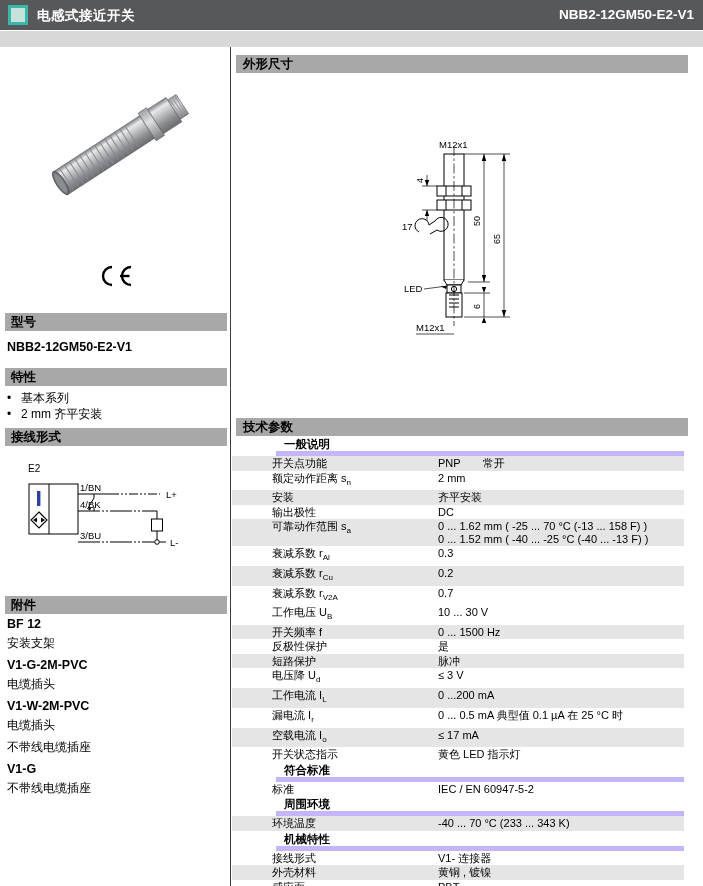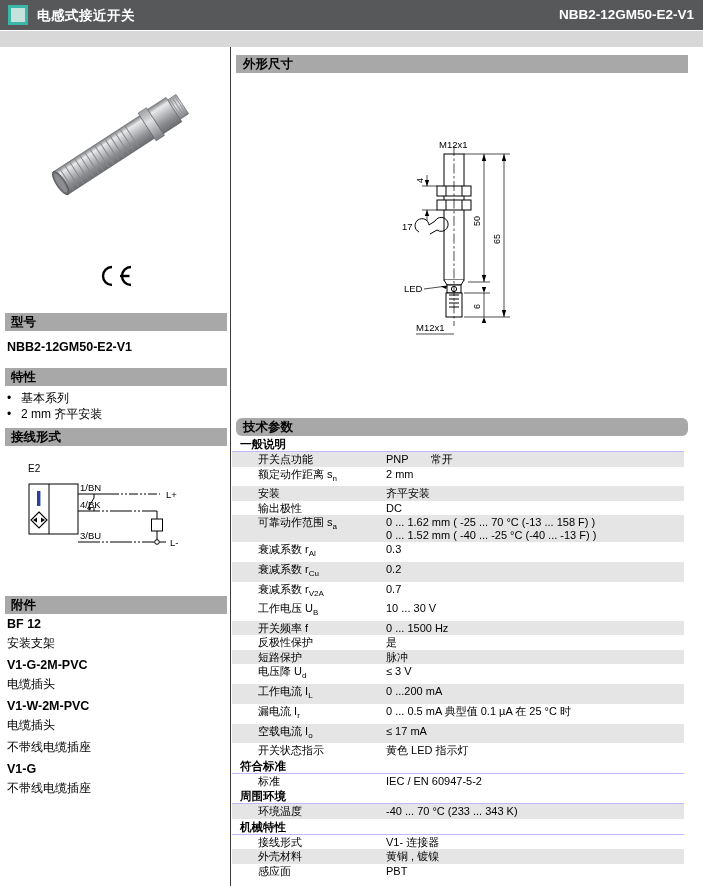--- a/index.html
+++ b/index.html
@@ -35,24 +35,24 @@
   .wiring{position:absolute;left:5px;top:404px;}
 
   .accitems{position:absolute;left:2px;top:570px;width:215px;}
   .accname{font-weight:bold;font-size:12.5px;line-height:13px;margin:0 0 6px 0;}
   .accdesc{font-size:12px;line-height:13px;margin:0 0 9px 0;}
 
   .drawing{position:absolute;left:160px;top:72px;}
 
   
   .techtable{position:absolute;left:0;top:388px;width:452px;font-size:11px;}
-  .tsub{font-weight:bold;font-size:11.5px;padding:2px 0 1px 8px;border-bottom:1px solid #c4b5fd;line-height:12px;}
+  .tsub{font-weight:bold;font-size:11.5px;padding:2px 0 1px 8px;border-bottom:5px solid #c4b5fd;line-height:12px;margin-left:44px;}
   .trow{display:flex;padding:1px 0;line-height:12.5px;}
   .trow.shade{background:#e5e5e5;}
-  .tlabel{box-sizing:border-box;width:154px;padding-left:26px;flex:none;}
+  .tlabel{box-sizing:border-box;width:206px;padding-left:40px;flex:none;}
   .tvalue{flex:1;}
   .tvalue .v2{margin-left:22px;}
   sub{font-size:8px;}
   svg text{font-family:"Liberation Sans","DejaVu Sans",sans-serif;}
 </style>
 </head>
 <body>
 
 <div class="topbar">
   <span class="brandicon"></span>
@@ -249,21 +249,21 @@
       <text x="12" y="172" font-size="9.5">LED</text>
       <line x1="32" y1="169" x2="55" y2="166" stroke="#000" stroke-width="0.7"></line>
       <path d="M55,166 l-6.5,0.2 l5.5,2.8 z" fill="#000"></path>
 
       <text x="47" y="28" font-size="9.5">M12x1</text>
       <text x="24" y="211" font-size="9.5">M12x1</text>
       <line x1="24" y1="214" x2="62" y2="214" stroke="#000" stroke-width="0.7"></line>
     </svg>
   </div>
 
-  <div class="secbarR" style="top:370px;border-radius:6px;">技术参数</div>
+  <div class="secbarR" style="top:370px;">技术参数</div>
   <div class="techtable">
       <div class="tsub">一般说明</div>
       <div class="trow shade">
         <div class="tlabel">开关点功能</div>
         <div class="tvalue"><span>PNP</span><span class="v2">常开</span></div>
       </div>
       <div class="trow">
         <div class="tlabel">额定动作距离 s<sub>n</sub></div>
         <div class="tvalue"><span>2 mm</span></div>
       </div>

